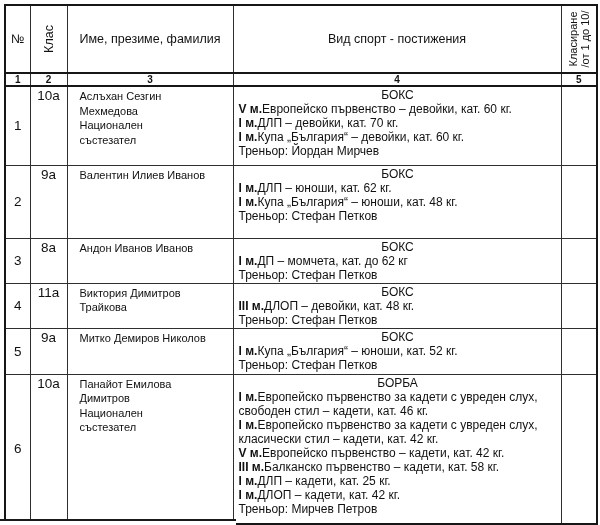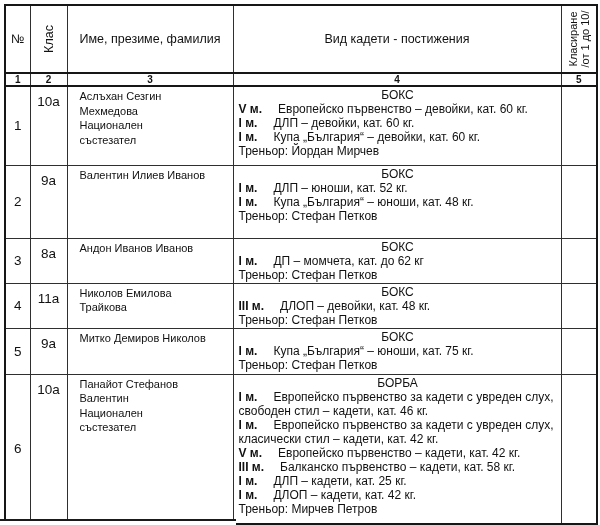--- a/index.html
+++ b/index.html
@@ -20,27 +20,27 @@
   
   tr.idx{height:13px;}
   tr.idx td{border-top:2px solid #161616;border-bottom:2px solid #161616;
         text-align:center;vertical-align:middle;font-weight:bold;font-size:10px;line-height:11px;}
 
   
   tr.r1{height:79px;} tr.r2{height:73px;} tr.r3{height:45px;}
   tr.r4{height:45px;} tr.r5{height:46px;} tr.r6{height:150px;}
 
   td.c-num{text-align:center;vertical-align:middle;font-size:13.5px;}
-  td.c-klas{text-align:center;padding-top:8px;font-size:13.5px;line-height:14.5px;}
+  td.c-klas{text-align:center;padding-top:2px;font-size:13.5px;line-height:14.5px;}
   td.c-name{padding:2px 12px;font-size:11px;line-height:14.5px;}
   td.c-name .note{max-width:110px;}
   td.c-sport{font-family:Liberation Sans, sans-serif;font-size:12px;line-height:14px;
         padding:1px 4px 0 5px;}
   .sport-title{text-align:center;}
-  .ach b{margin-right:16px;}
+  .ach b{margin-right:0;}
   .trainer{}
 
   
   .cutline{position:absolute;left:0;top:519px;width:236px;height:6px;
         background:#ffffff;border-top:2.5px solid #1a1a1a;}
 </style>
 </head>
 <body>
 
 <div class="page">
@@ -60,21 +60,21 @@
       </td>
       <td>
         <div class="vwrap">
               <span class="rot">Клас</span>
             </div>
       </td>
       <td>
         <span>Име, презиме, фамилия</span>
       </td>
       <td>
-        <span>Вид кадети - постижения</span>
+        <span>Вид спорт - постижения</span>
       </td>
       <td>
         <div class="vwrap">
           <div class="rot2">
             <div>Класиране</div>
             <div>/от 1 до 10/</div>
           </div>
         </div>
       </td>
     </tr>
@@ -90,36 +90,36 @@
     <tr class="r1">
       <td class="c-num">1</td>
       <td class="c-klas">10а</td>
       <td class="c-name">
         <div>Аслъхан Сезгин Мехмедова</div>
         <div class="note">Национален състезател</div>
       </td>
       <td class="c-sport">
         <div class="sport-title">БОКС</div>
         <div class="ach"><b>V м.</b><span>Европейско първенство – девойки, кат. 60 кг.</span></div>
-        <div class="ach"><b>I м.</b><span>ДЛП – девойки, кат. 60 кг.</span></div>
+        <div class="ach"><b>I м.</b><span>ДЛП – девойки, кат. 70 кг.</span></div>
         <div class="ach"><b>I м.</b><span>Купа „България“ – девойки, кат. 60 кг.</span></div>
         <div class="trainer">Треньор: Йордан Мирчев</div>
       </td>
       <td class="c-rank"></td>
     </tr>
 
     <tr class="r2">
       <td class="c-num">2</td>
       <td class="c-klas">9а</td>
       <td class="c-name">
         <div>Валентин Илиев Иванов</div>
       </td>
       <td class="c-sport">
         <div class="sport-title">БОКС</div>
-        <div class="ach"><b>I м.</b><span>ДЛП – юноши, кат. 52 кг.</span></div>
+        <div class="ach"><b>I м.</b><span>ДЛП – юноши, кат. 62 кг.</span></div>
         <div class="ach"><b>I м.</b><span>Купа „България“ – юноши, кат. 48 кг.</span></div>
         <div class="trainer">Треньор: Стефан Петков</div>
       </td>
       <td class="c-rank"></td>
     </tr>
 
     <tr class="r3">
       <td class="c-num">3</td>
       <td class="c-klas">8а</td>
       <td class="c-name">
@@ -130,49 +130,49 @@
         <div class="ach"><b>I м.</b><span>ДП – момчета, кат. до 62 кг</span></div>
         <div class="trainer">Треньор: Стефан Петков</div>
       </td>
       <td class="c-rank"></td>
     </tr>
 
     <tr class="r4">
       <td class="c-num">4</td>
       <td class="c-klas">11а</td>
       <td class="c-name">
-        <div>Николов Емилова Трайкова</div>
+        <div>Виктория Димитров Трайкова</div>
       </td>
       <td class="c-sport">
         <div class="sport-title">БОКС</div>
         <div class="ach"><b>III м.</b><span>ДЛОП – девойки, кат. 48 кг.</span></div>
         <div class="trainer">Треньор: Стефан Петков</div>
       </td>
       <td class="c-rank"></td>
     </tr>
 
     <tr class="r5">
       <td class="c-num">5</td>
       <td class="c-klas">9а</td>
       <td class="c-name">
         <div>Митко Демиров Николов</div>
       </td>
       <td class="c-sport">
         <div class="sport-title">БОКС</div>
-        <div class="ach"><b>I м.</b><span>Купа „България“ – юноши, кат. 75 кг.</span></div>
+        <div class="ach"><b>I м.</b><span>Купа „България“ – юноши, кат. 52 кг.</span></div>
         <div class="trainer">Треньор: Стефан Петков</div>
       </td>
       <td class="c-rank"></td>
     </tr>
 
     <tr class="r6">
       <td class="c-num">6</td>
       <td class="c-klas">10а</td>
       <td class="c-name">
-        <div>Панайот Стефанов Валентин</div>
+        <div>Панайот Емилова Димитров</div>
         <div class="note">Национален състезател</div>
       </td>
       <td class="c-sport">
         <div class="sport-title">БОРБА</div>
         <div class="ach"><b>I м.</b><span>Европейско първенство за кадети с увреден слух, свободен стил – кадети, кат. 46 кг.</span></div>
         <div class="ach"><b>I м.</b><span>Европейско първенство за кадети с увреден слух, класически стил – кадети, кат. 42 кг.</span></div>
         <div class="ach"><b>V м.</b><span>Европейско първенство – кадети, кат. 42 кг.</span></div>
         <div class="ach"><b>III м.</b><span>Балканско първенство – кадети, кат. 58 кг.</span></div>
         <div class="ach"><b>I м.</b><span>ДЛП – кадети, кат. 25 кг.</span></div>
         <div class="ach"><b>I м.</b><span>ДЛОП – кадети, кат. 42 кг.</span></div>

